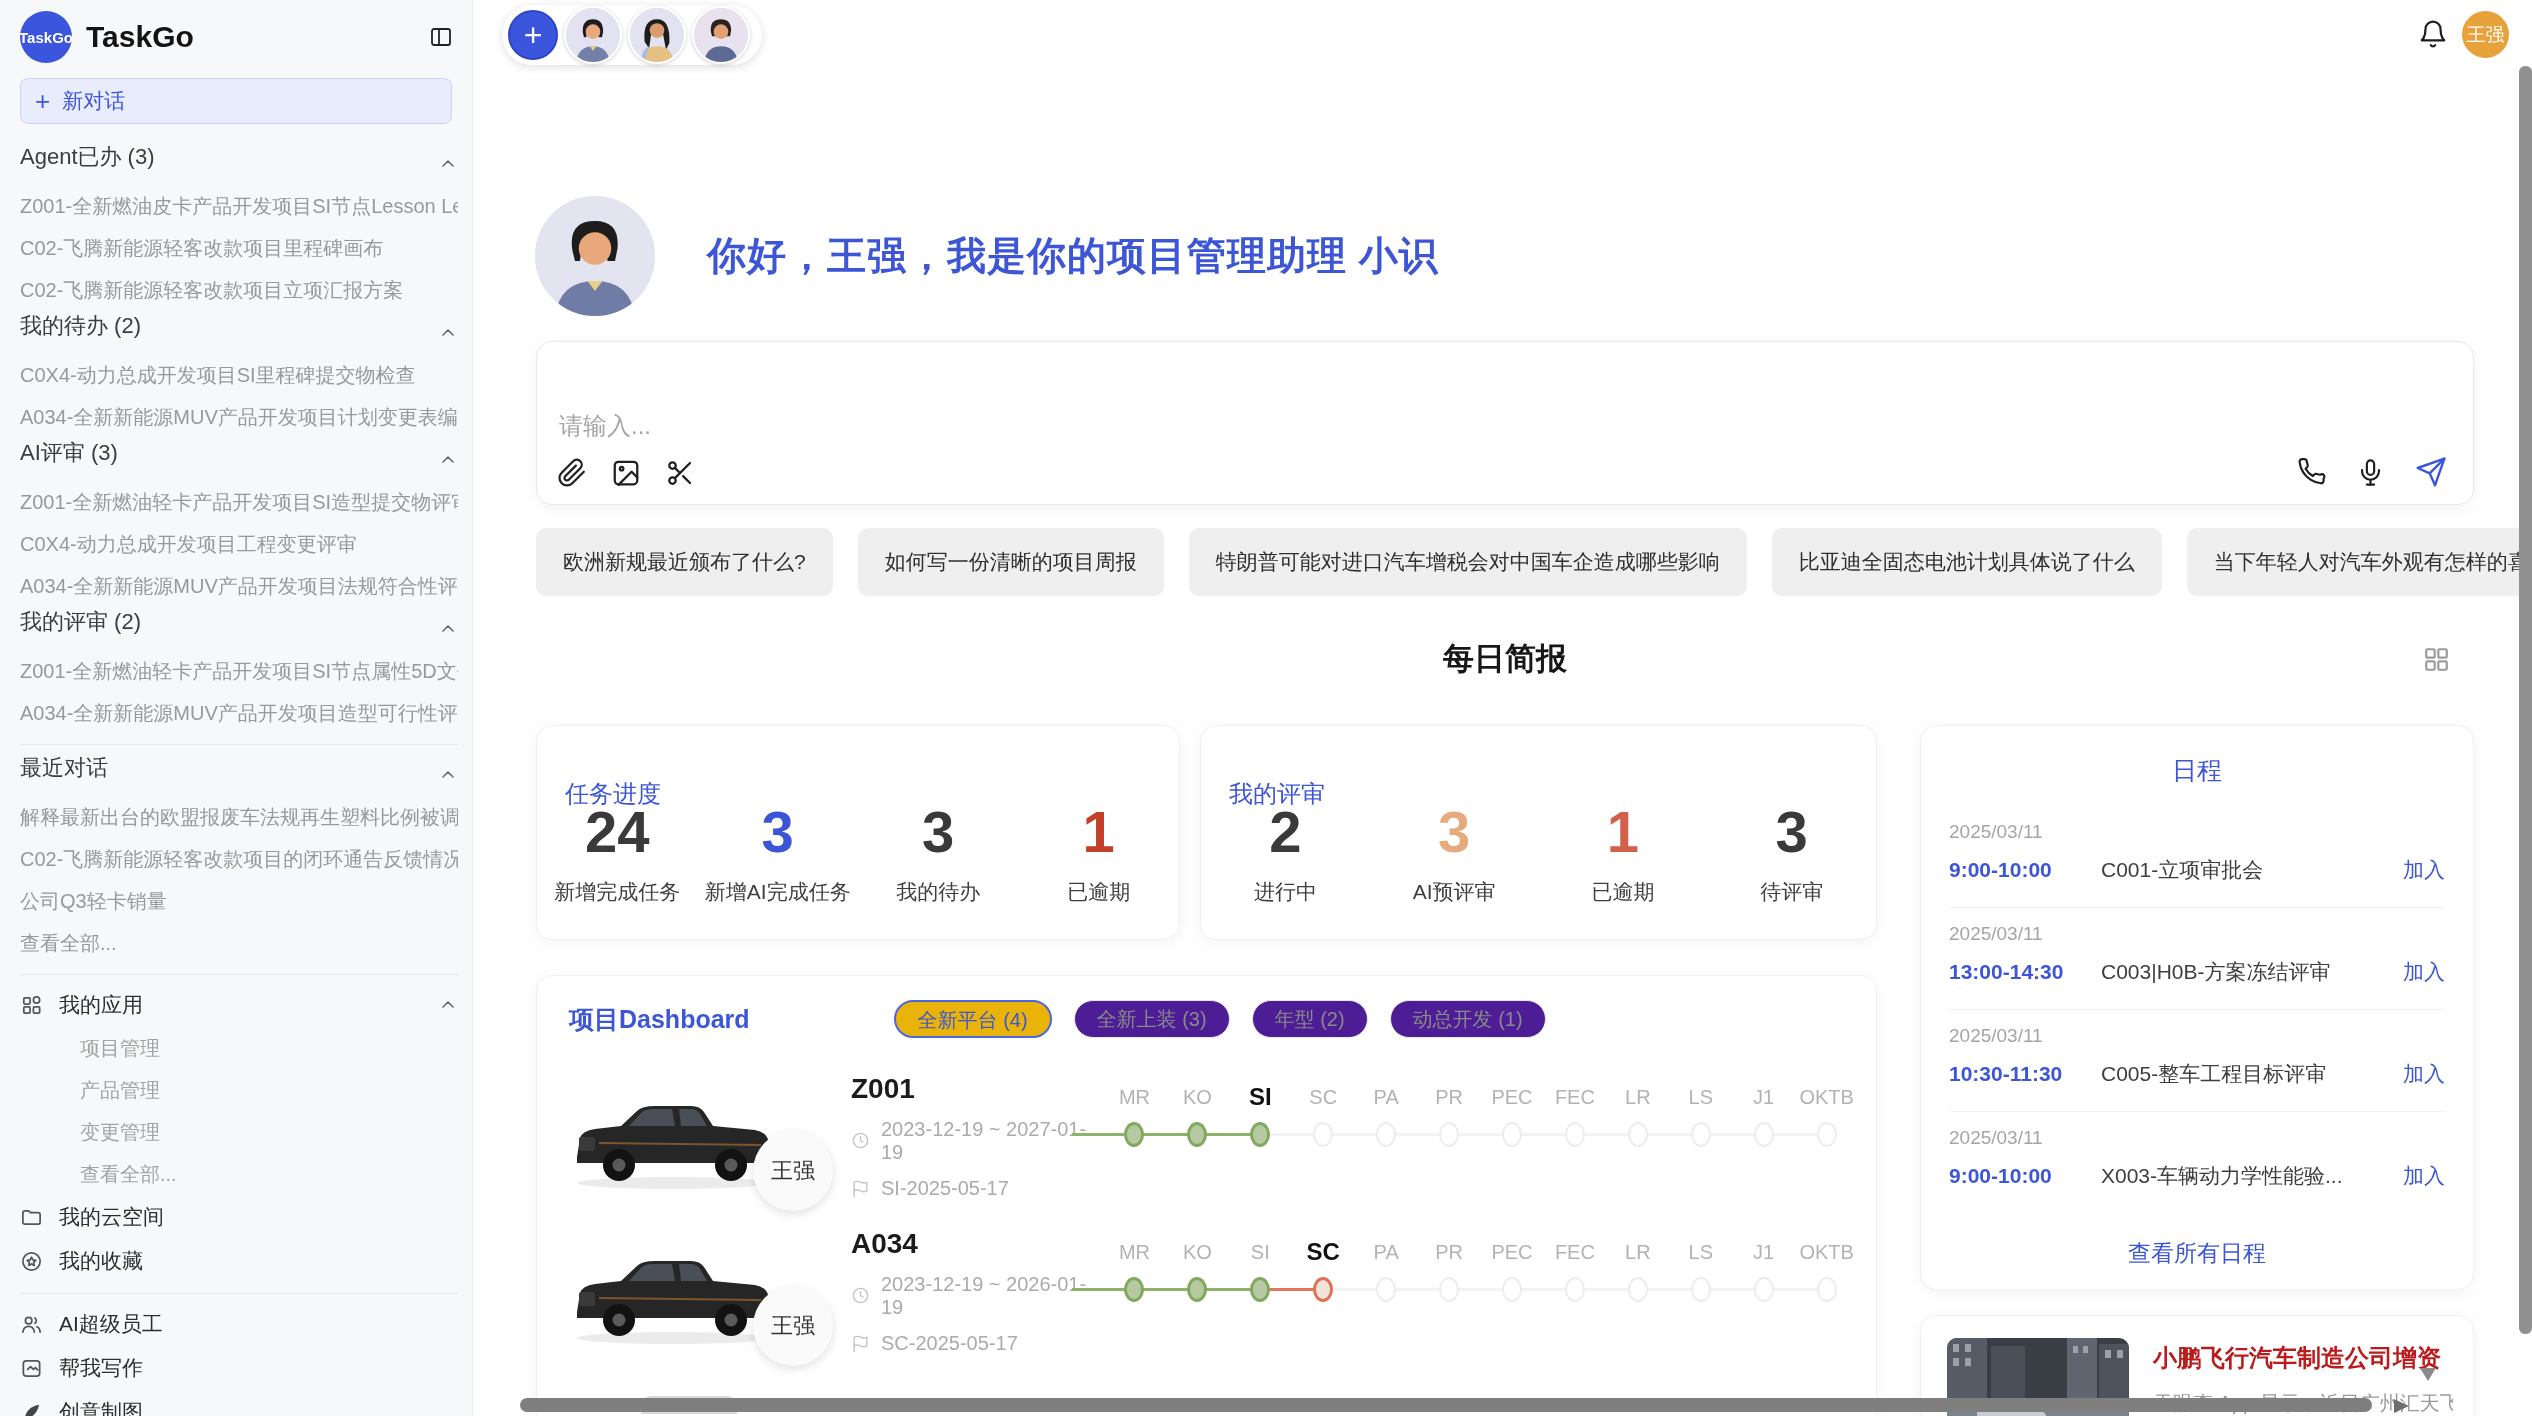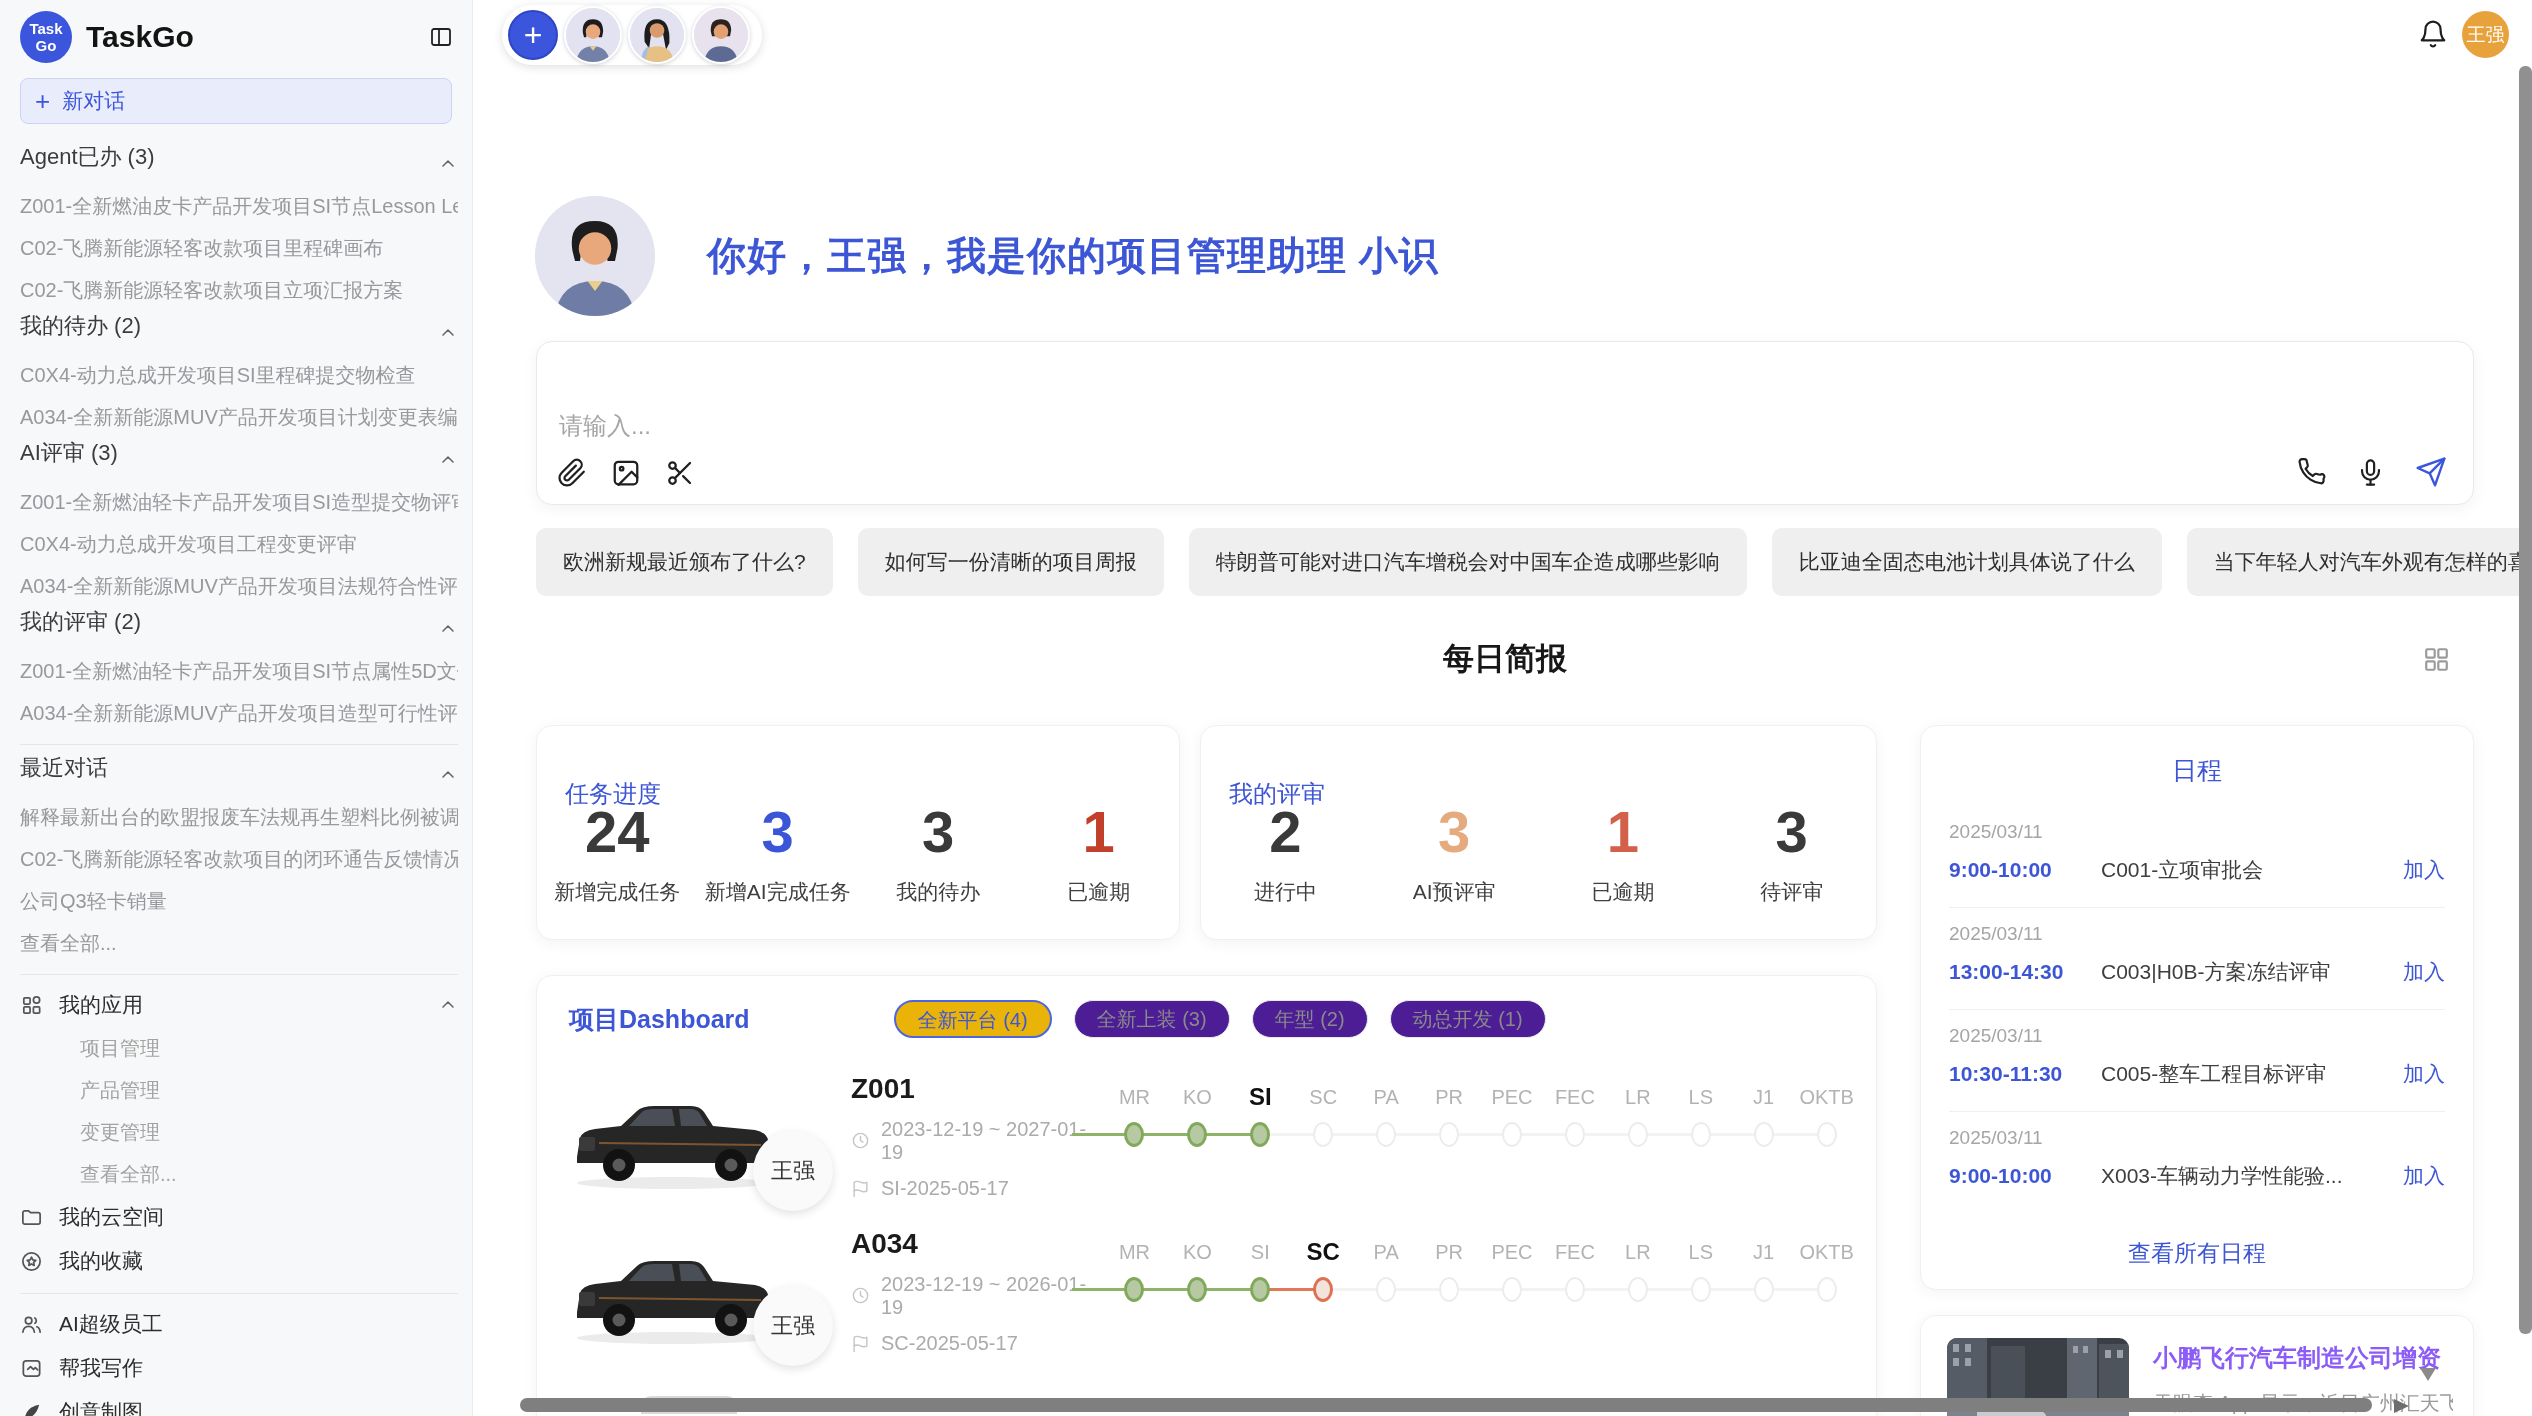--- a/index.html
+++ b/index.html
@@ -6,21 +6,21 @@
   body{width:2532px;height:1416px;overflow:hidden;position:relative;background:#fff;
        font-family:"Liberation Sans","DejaVu Sans",sans-serif;color:#222;}
   .ic{display:inline-flex;align-items:center;justify-content:center;}
   .ic svg{display:block;}
 
   
   .sidebar{position:absolute;left:0;top:0;width:473px;height:1416px;background:#f7f8f9;
            border-right:1px solid #ececec;box-sizing:border-box;}
   .side-head{display:flex;align-items:center;height:74px;padding:0 18px 0 20px;}
   .logo{width:52px;height:52px;border-radius:50%;background:#3b55dd;color:#fff;display:flex;
-        flex-direction:column;align-items:center;justify-content:center;font-size:15px;
+        align-items:center;justify-content:center;font-size:15px;
         line-height:17px;font-weight:700;flex:none;}
   .app-name{font-size:30px;font-weight:700;color:#141414;margin-left:14px;flex:1;}
   .new-chat{margin:4px 20px 12px 20px;height:44px;border:1px solid #ccd4f2;background:#e9ecfa;
             border-radius:8px;display:flex;align-items:center;padding:0 14px;color:#3b55dd;
             font-size:21px;cursor:pointer;}
   .new-chat .plus{font-size:26px;margin-right:12px;font-weight:400;}
   .side-list{padding:6px 14px 0 20px;}
   .sec-head{height:43px;display:flex;font-size:22px;color:#3c3c3c;font-weight:500;}
   .sec-head .ic{margin-left:auto;color:#666;}
   .sec-item{height:42px;line-height:42px;font-size:20px;color:#98989d;white-space:nowrap;
@@ -124,21 +124,21 @@
   .s-time{width:152px;font-size:21px;color:#3d56d6;font-weight:600;flex:none;}
   .s-title{flex:1;font-size:21px;color:#3e3e3e;white-space:nowrap;overflow:hidden;}
   .s-join{font-size:21px;color:#3d56d6;cursor:pointer;flex:none;}
   .sched-all{position:absolute;bottom:20px;left:0;right:0;text-align:center;font-size:23px;
              color:#3d56d6;cursor:pointer;}
 
   
   #card-news{left:1920px;top:1315px;width:554px;height:140px;cursor:pointer;}
   .news-img{position:absolute;left:26px;top:22px;width:182px;height:96px;border-radius:10px;overflow:hidden;}
   .news-img svg{width:100%;height:100%;}
-  .news-title{position:absolute;left:232px;top:26px;font-size:24px;font-weight:700;color:#8b5cf6;}
+  .news-title{position:absolute;left:232px;top:26px;font-size:24px;font-weight:700;color:#b91c1c;}
   .news-snippet{position:absolute;left:232px;top:74px;width:300px;font-size:20px;color:#9a9a9a;
                 white-space:nowrap;overflow:hidden;}
 
   
   .h-thumb{position:absolute;left:520px;top:1398px;width:1852px;height:14px;border-radius:7px;
            background:#7f7f7f;z-index:9;cursor:grab;}
   .h-arrow{position:absolute;left:2394px;top:1399px;width:0;height:0;z-index:9;cursor:pointer;
            border-left:15px solid #6e6e6e;border-top:7px solid transparent;border-bottom:7px solid transparent;}
   .v-thumb{position:absolute;left:2519px;top:66px;width:13px;height:1268px;border-radius:6px;
            background:#909090;z-index:9;cursor:grab;}

